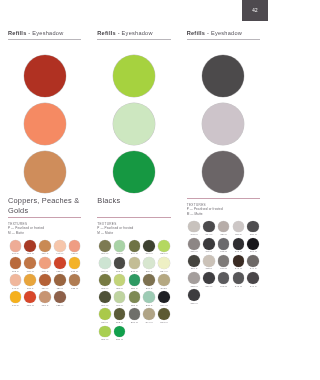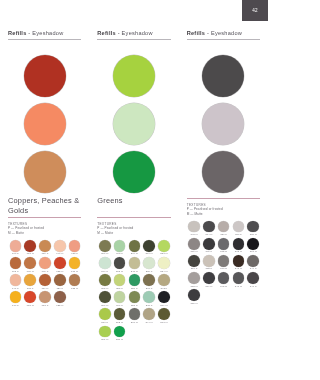--- a/index.html
+++ b/index.html
@@ -278,21 +278,21 @@
       </div>
       <div class="hero-item">
         <div class="hero-dot" style="background:#cde7c0"></div>
       </div>
       <div class="hero-item">
         <div class="hero-dot" style="background:#169842"></div>
       </div>
     </div>
 
     <div class="family">
-      <h2 class="family-title">Greens</h2>
+      <h2 class="family-title">Blacks</h2>
       <div class="family-rule"></div>
       <div class="family-notes">
         <div class="notes-head">TEXTURES</div>
         <div>P — Pearlised or frosted</div>
         <div>M — Matte</div>
       </div>
       <div class="swatch-grid">
           <div class="swatch">
             <div class="swatch-dot" style="background: rgb(125, 122, 82);"></div>
             <div class="swatch-label">206 M</div>

